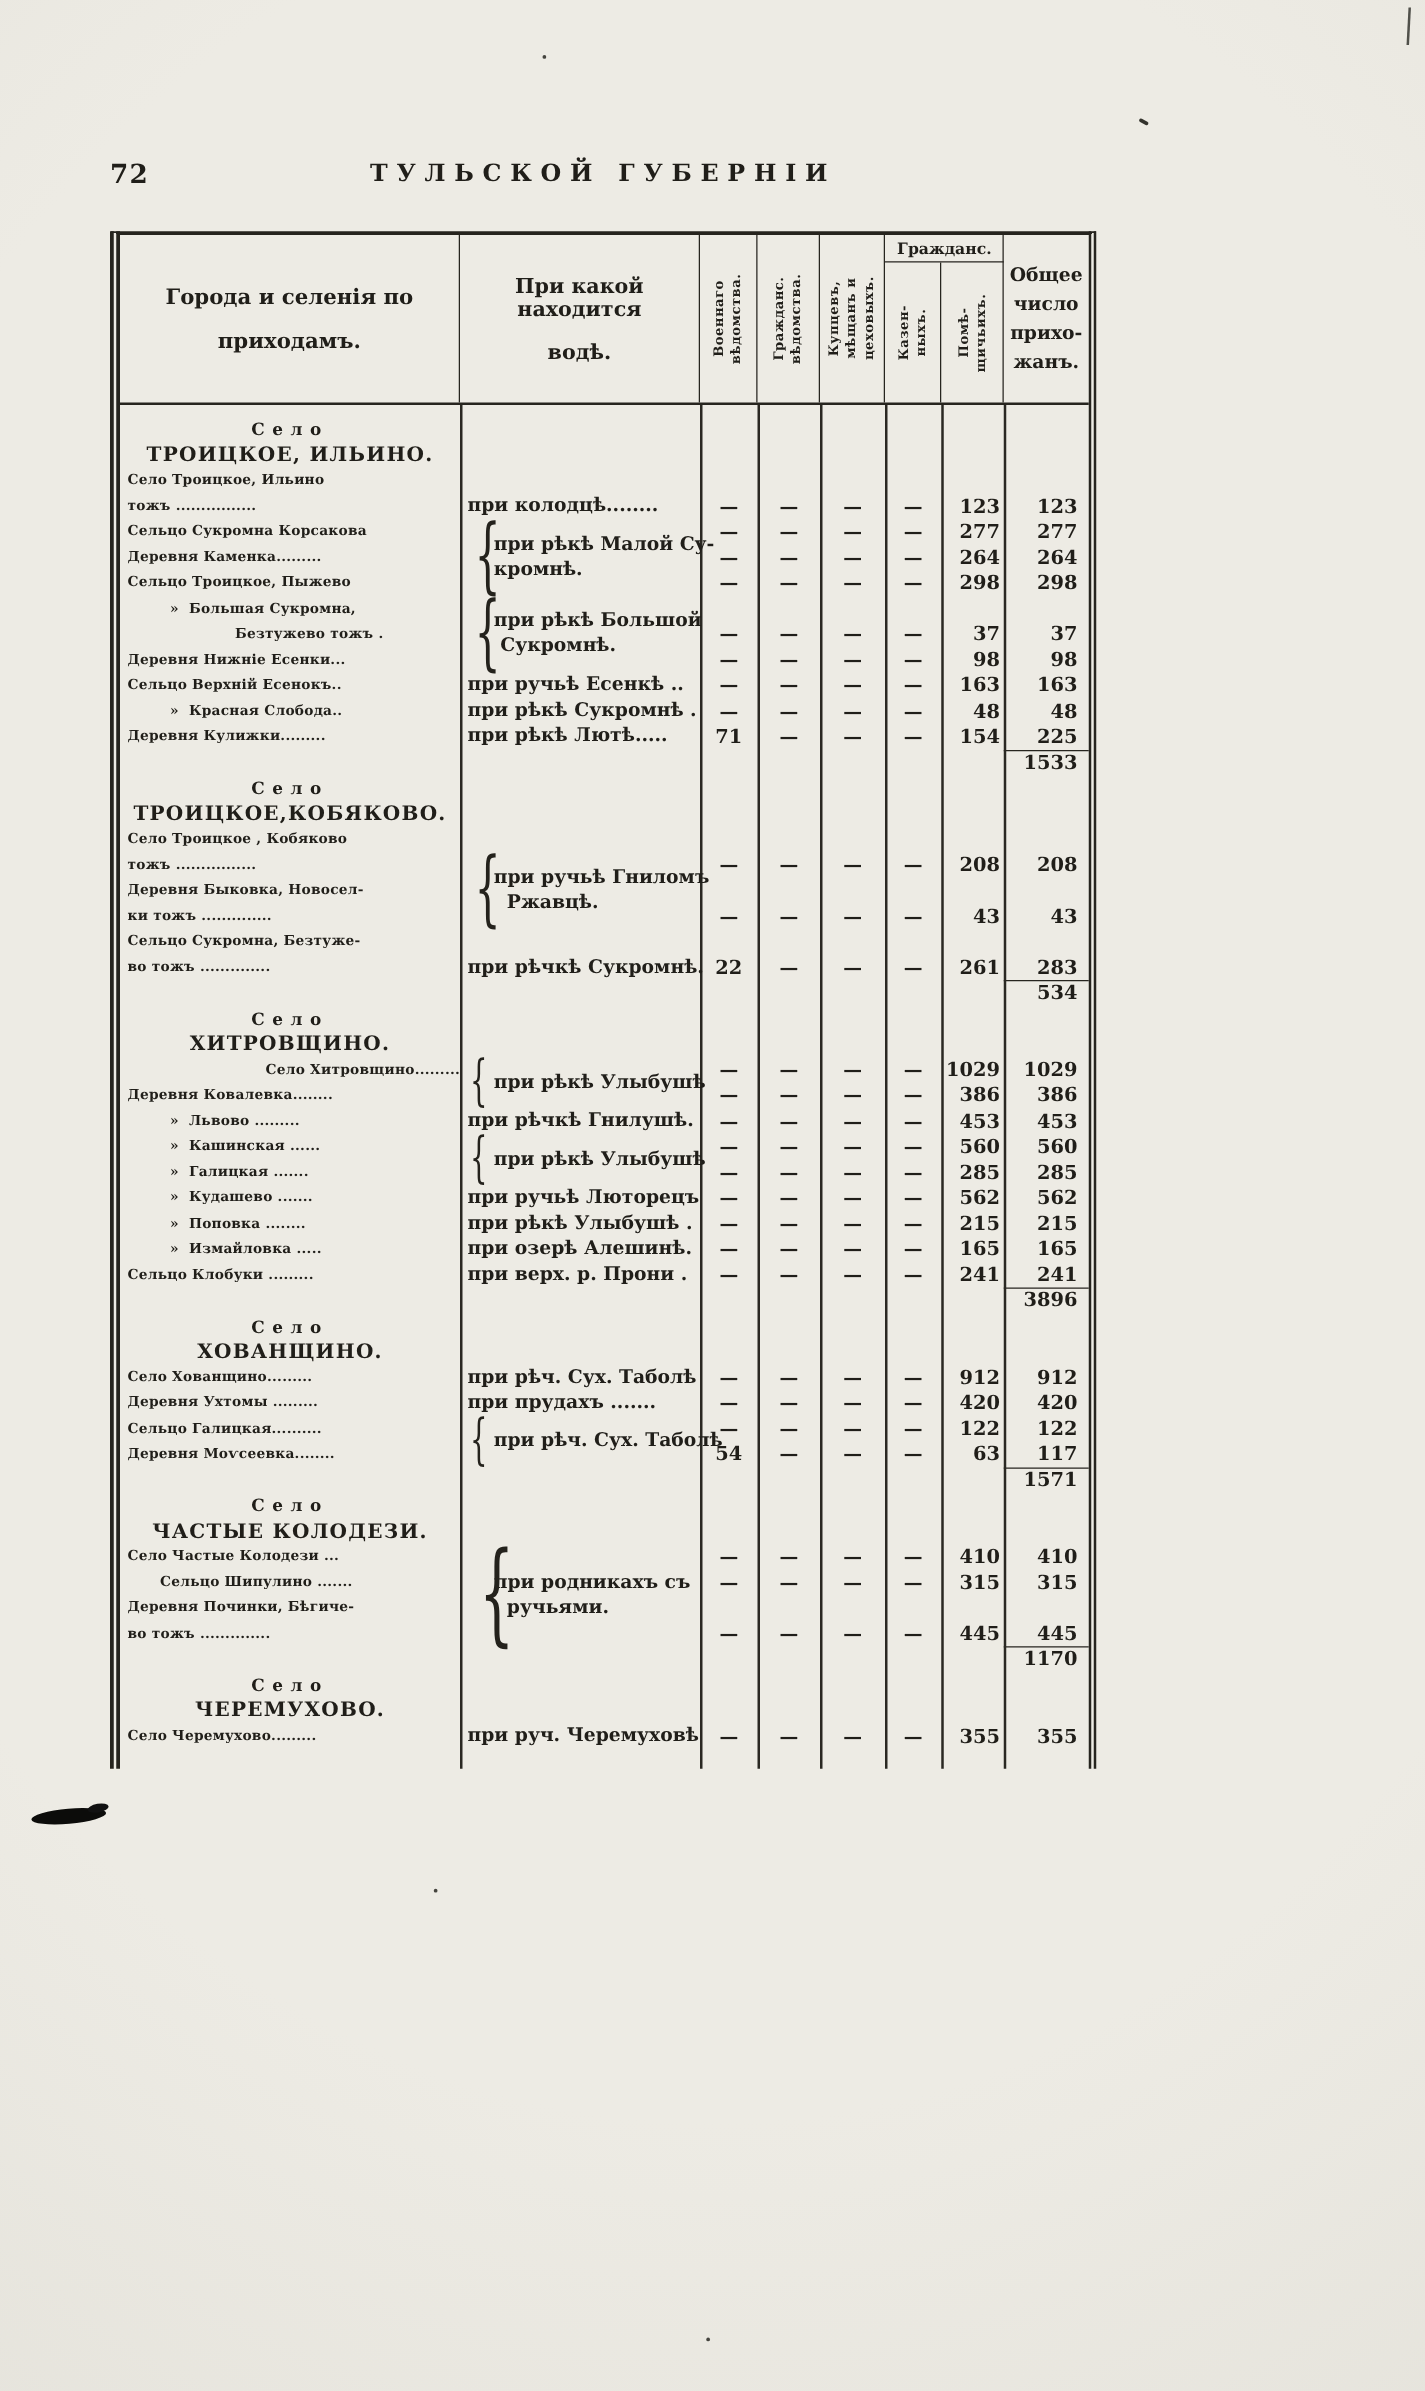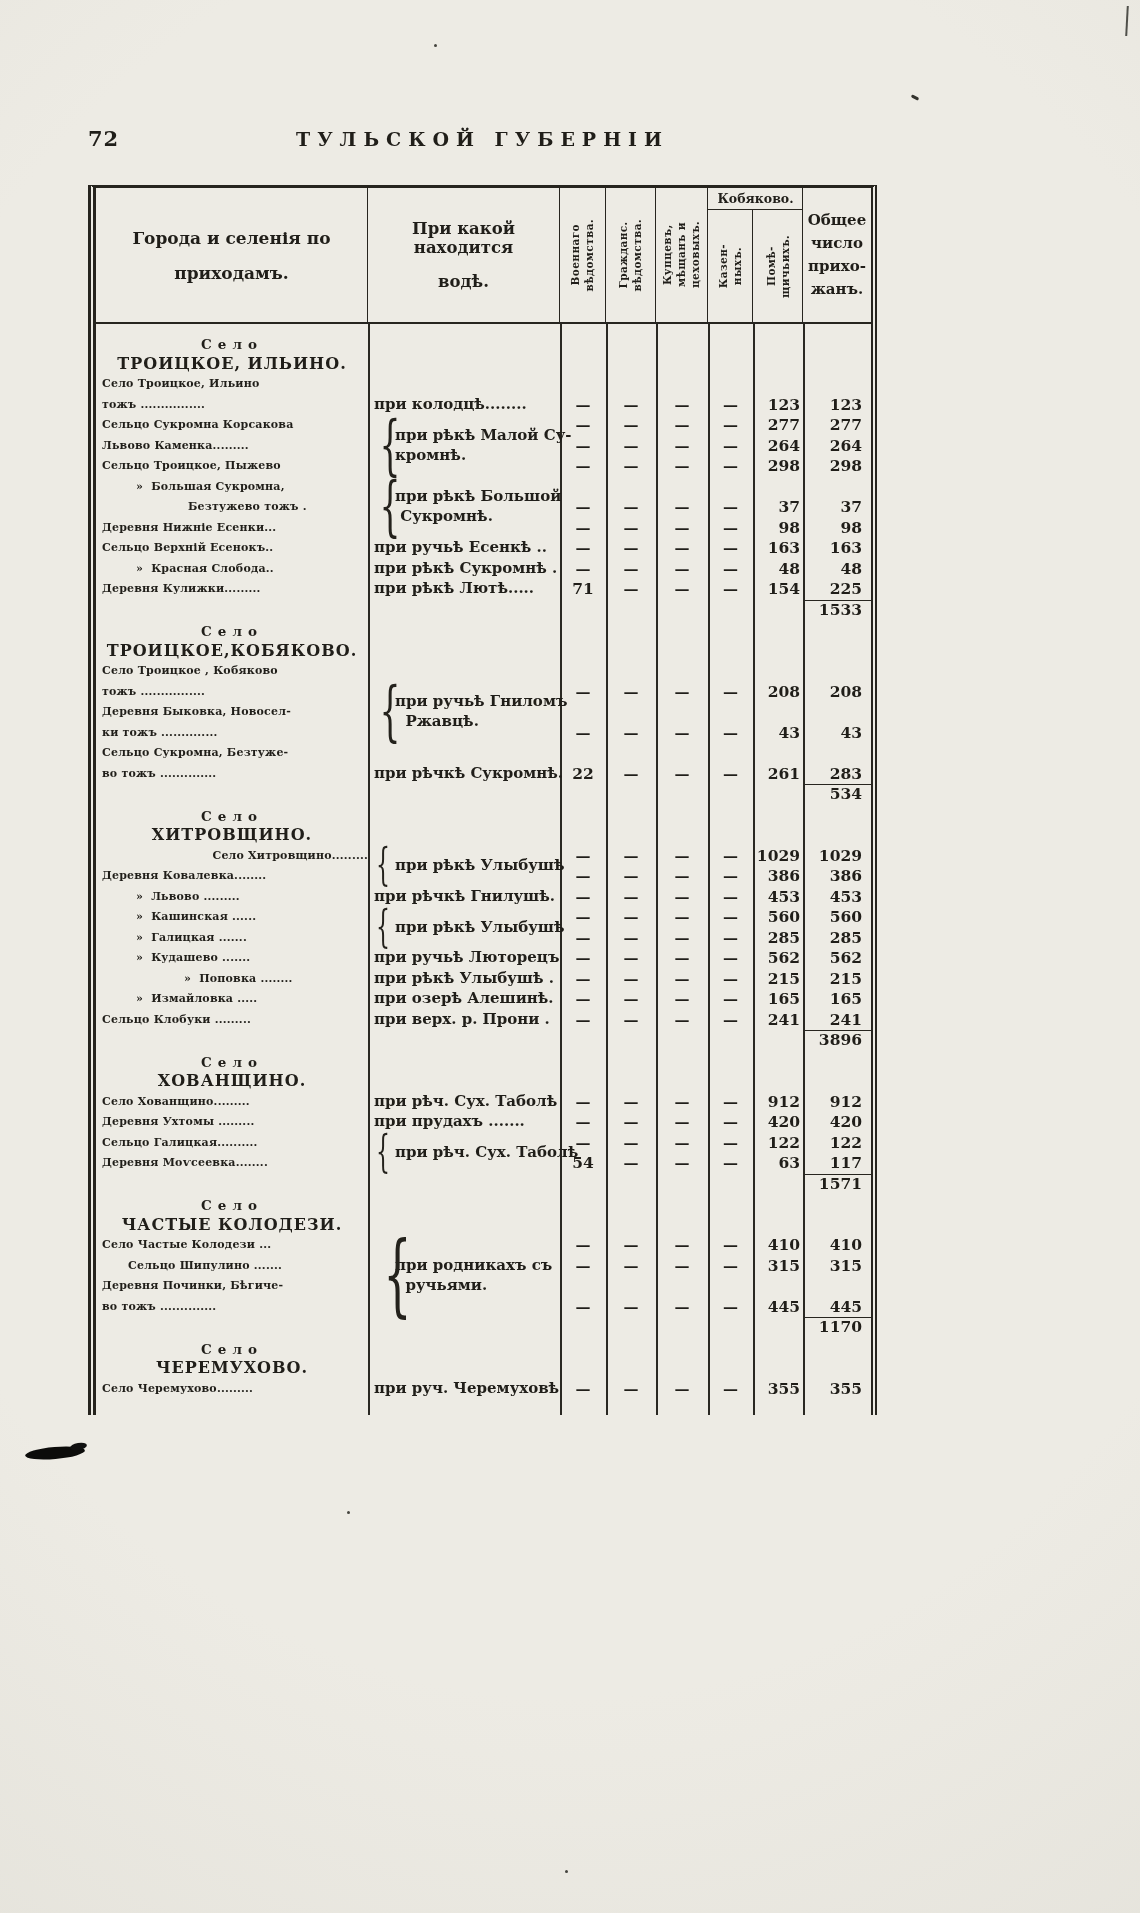--- a/index.html
+++ b/index.html
@@ -119,21 +119,21 @@
           <div class="vcell">
             <span class="vtext">Гражданс.
 вѣдомства.</span>
           </div>
           <div class="vcell">
             <span class="vtext">Купцевъ,
 мѣщанъ и
 цеховыхъ.</span>
           </div>
           <div class="krest">
-            <div class="krest-title">Кобяково.</div>
+            <div class="krest-title">Гражданс.</div>
             <div class="krest-cols">
               <div class="vcell">
                 <span class="vtext">Казен-
 ныхъ.</span>
               </div>
               <div class="vcell last">
                 <span class="vtext">Помѣ-
 щичьихъ.</span>
               </div>
             </div>
@@ -174,21 +174,21 @@
           <div class="brace" style="font-size: 66px;">{</div>
           <div class="wtext">при рѣкѣ Малой Су-
 кромнѣ.</div>
         </div>
         <div class="val dash" style="grid-area: 5 / 3;">—</div>
         <div class="val dash" style="grid-area: 5 / 4;">—</div>
         <div class="val dash" style="grid-area: 5 / 5;">—</div>
         <div class="val dash" style="grid-area: 5 / 6;">—</div>
         <div class="val num" style="grid-area: 5 / 7;">277</div>
         <div class="total" style="grid-area: 5 / 8;">277</div>
-        <div class="name ind0" style="grid-area: 6 / 1;">Львово Каменка.........</div>
+        <div class="name ind0" style="grid-area: 6 / 1;">Деревня Каменка.........</div>
         <div class="val dash" style="grid-area: 6 / 3;">—</div>
         <div class="val dash" style="grid-area: 6 / 4;">—</div>
         <div class="val dash" style="grid-area: 6 / 5;">—</div>
         <div class="val dash" style="grid-area: 6 / 6;">—</div>
         <div class="val num" style="grid-area: 6 / 7;">264</div>
         <div class="total" style="grid-area: 6 / 8;">264</div>
         <div class="name ind0" style="grid-area: 7 / 1;">Сельцо Троицкое, Пыжево</div>
         <div class="val dash" style="grid-area: 7 / 3;">—</div>
         <div class="val dash" style="grid-area: 7 / 4;">—</div>
         <div class="val dash" style="grid-area: 7 / 5;">—</div>
@@ -332,21 +332,21 @@
         <div class="name ind1" style="grid-area: 31 / 1;">»  Кудашево .......</div>
         <div class="water" style="grid-area: 31 / 2 / span 1;">
           <div class="wtext">при ручьѣ Люторецъ</div>
         </div>
         <div class="val dash" style="grid-area: 31 / 3;">—</div>
         <div class="val dash" style="grid-area: 31 / 4;">—</div>
         <div class="val dash" style="grid-area: 31 / 5;">—</div>
         <div class="val dash" style="grid-area: 31 / 6;">—</div>
         <div class="val num" style="grid-area: 31 / 7;">562</div>
         <div class="total" style="grid-area: 31 / 8;">562</div>
-        <div class="name ind1" style="grid-area: 32 / 1; margin-left: 48px;">»  Поповка ........</div>
+        <div class="name ind1" style="grid-area: 32 / 1;">»  Поповка ........</div>
         <div class="water" style="grid-area: 32 / 2 / span 1;">
           <div class="wtext">при рѣкѣ Улыбушѣ .</div>
         </div>
         <div class="val dash" style="grid-area: 32 / 3;">—</div>
         <div class="val dash" style="grid-area: 32 / 4;">—</div>
         <div class="val dash" style="grid-area: 32 / 5;">—</div>
         <div class="val dash" style="grid-area: 32 / 6;">—</div>
         <div class="val num" style="grid-area: 32 / 7;">215</div>
         <div class="total" style="grid-area: 32 / 8;">215</div>
         <div class="name ind1" style="grid-area: 33 / 1;">»  Измайловка .....</div>

